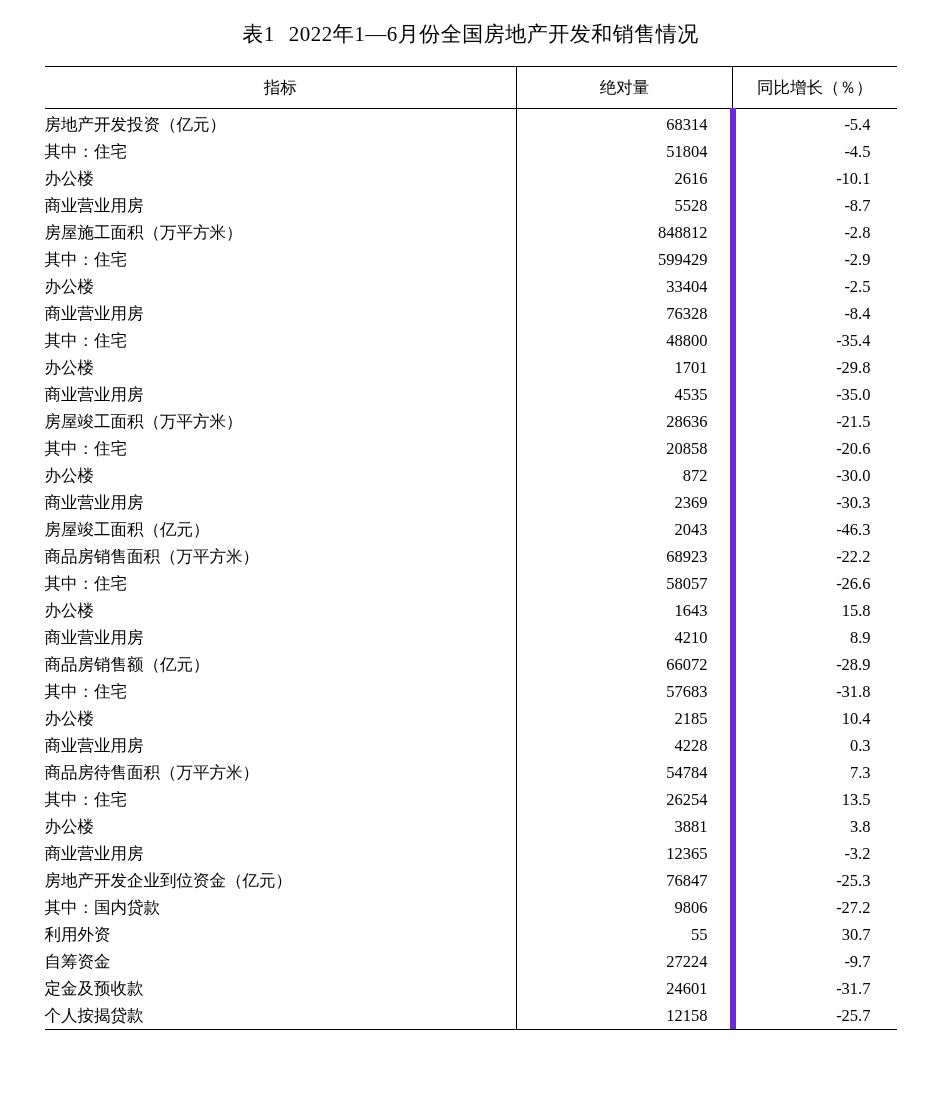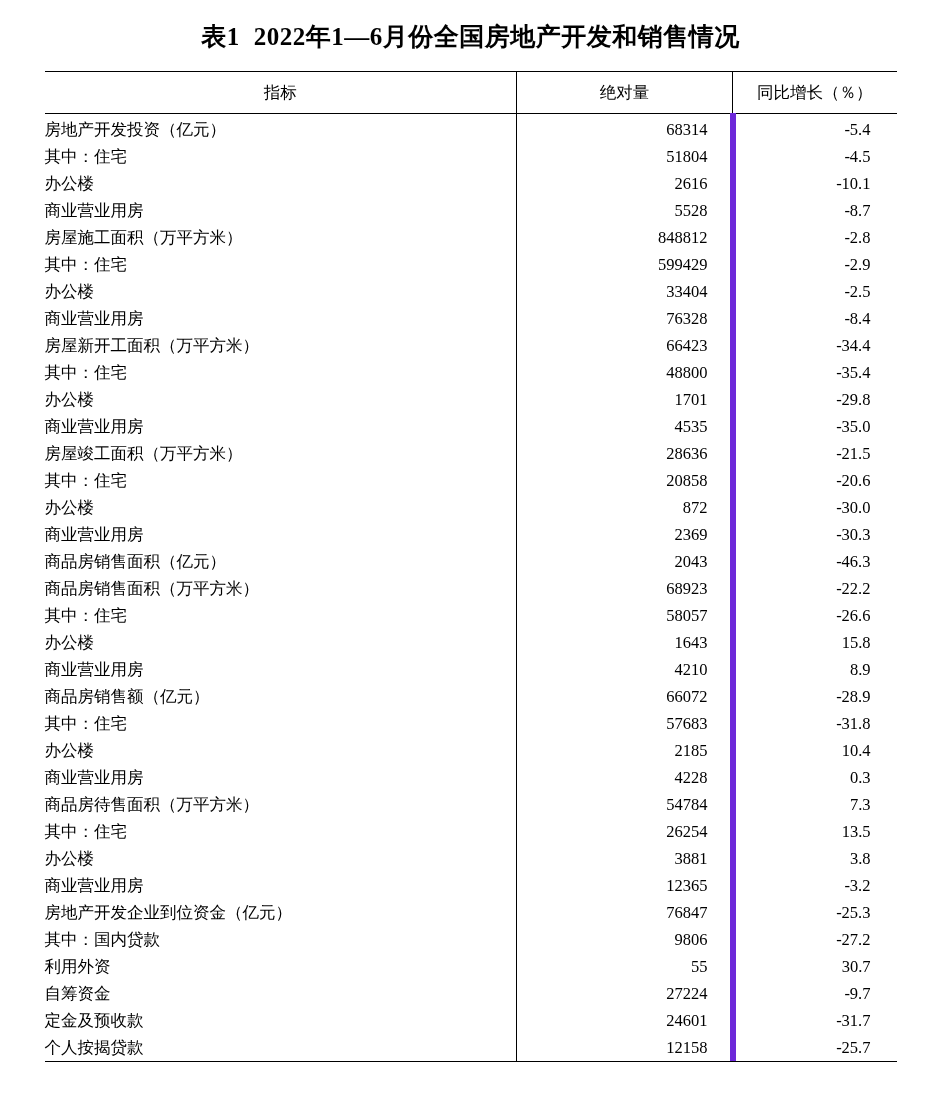--- a/index.html
+++ b/index.html
@@ -15,22 +15,22 @@
     overflow: hidden;
   }
   .page {
     width: 941px;
     height: 1106px;
     position: relative;
     box-sizing: border-box;
   }
   .title {
     text-align: center;
-    font-size: 25px;
-    font-weight: bold;
+    font-size: 21px;
+    font-weight: normal;
     letter-spacing: 0.5px;
     padding-top: 20px;
     padding-bottom: 18px;
   }
   .title .title-num {
     margin-right: 14px;
   }
   table.data {
     border-collapse: collapse;
     width: 852px;
@@ -141,25 +141,20 @@
           <td class="name lvl2">办公楼</td>
           <td class="abs">33404</td>
           <td class="yoy">-2.5</td>
         </tr>
         <tr>
           <td class="name lvl2">商业营业用房</td>
           <td class="abs">76328</td>
           <td class="yoy">-8.4</td>
         </tr>
         <tr>
-          <td class="name lvl0">房屋新开工面积（万平方米）</td>
-          <td class="abs">66423</td>
-          <td class="yoy">-34.4</td>
-        </tr>
-        <tr>
           <td class="name lvl1">其中：住宅</td>
           <td class="abs">48800</td>
           <td class="yoy">-35.4</td>
         </tr>
         <tr>
           <td class="name lvl2">办公楼</td>
           <td class="abs">1701</td>
           <td class="yoy">-29.8</td>
         </tr>
         <tr>
@@ -181,21 +176,21 @@
           <td class="name lvl2">办公楼</td>
           <td class="abs">872</td>
           <td class="yoy">-30.0</td>
         </tr>
         <tr>
           <td class="name lvl2">商业营业用房</td>
           <td class="abs">2369</td>
           <td class="yoy">-30.3</td>
         </tr>
         <tr>
-          <td class="name lvl0">商品房销售面积（亿元）</td>
+          <td class="name lvl0">房屋竣工面积（亿元）</td>
           <td class="abs">2043</td>
           <td class="yoy">-46.3</td>
         </tr>
         <tr>
           <td class="name lvl0">商品房销售面积（万平方米）</td>
           <td class="abs">68923</td>
           <td class="yoy">-22.2</td>
         </tr>
         <tr>
           <td class="name lvl1">其中：住宅</td>

